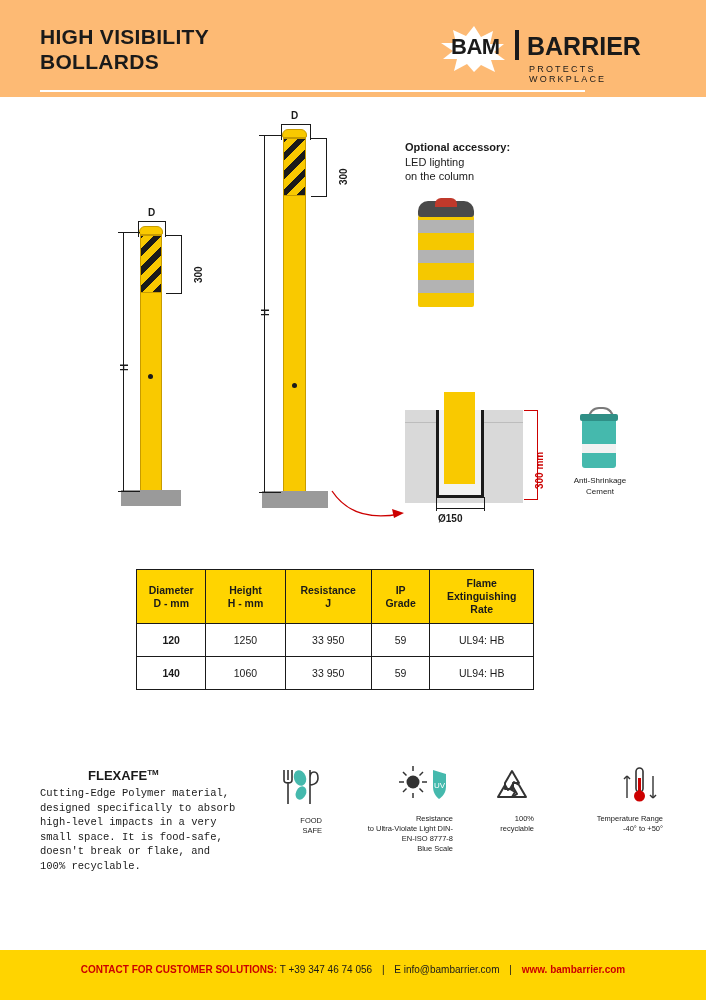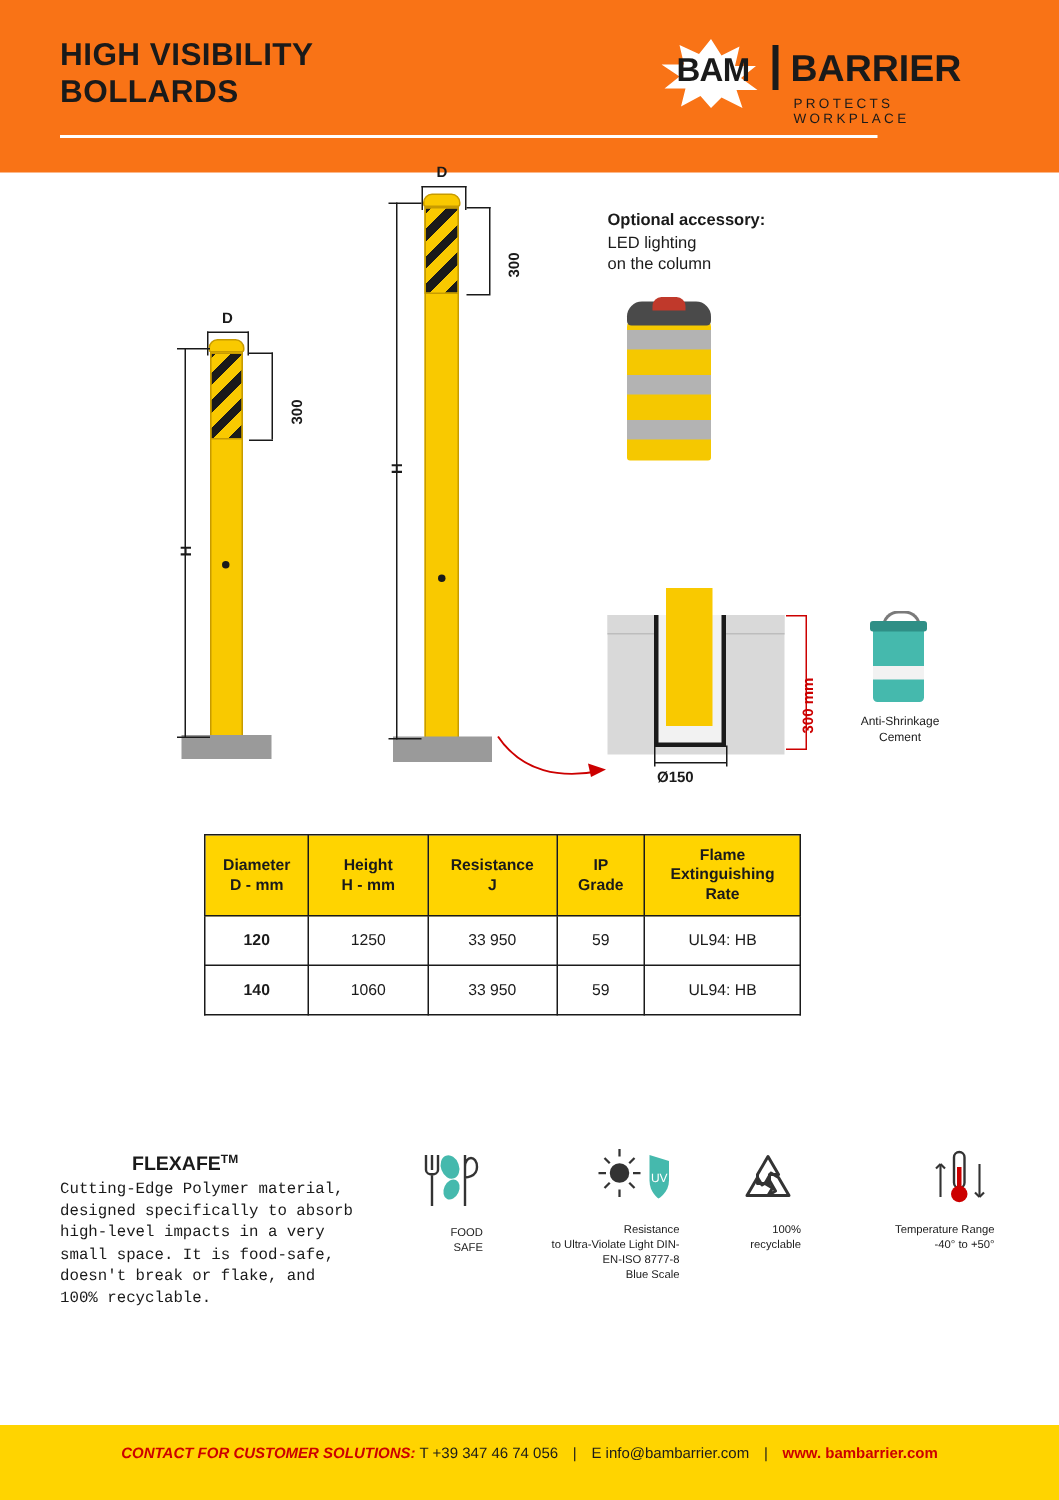--- a/index.html
+++ b/index.html
@@ -19,22 +19,22 @@
     width: 706px;
     height: 1000px;
     background: #ffffff;
   }
 
   
   .header {
     position: absolute;
     left: 0; top: 0;
     width: 706px;
-    height: 115px;
-    background: #f97316;
+    height: 97px;
+    background: #fdba74;
   }
   .header-title {
     position: absolute;
     left: 40px;
     top: 24px;
     font-size: 21px;
     font-weight: bold;
     color: #1a1a1a;
     line-height: 25px;
     letter-spacing: 0.3px;
@@ -431,21 +431,21 @@
     text-align: center;
     font-size: 8px;
     color: #1a1a1a;
     line-height: 11px;
   }
 
   
   .spec-table {
     position: absolute;
     left: 136px;
-    top: 556px;
+    top: 569px;
     width: 398px;
     border-collapse: collapse;
   }
   .spec-table th {
     background: #ffd400;
     border: 1px solid #1a1a1a;
     font-size: 10.5px;
     font-weight: bold;
     color: #1a1a1a;
     padding: 7px 2px;
@@ -512,21 +512,20 @@
     left: 0;
     top: 14px;
     width: 706px;
     text-align: center;
     font-size: 10px;
     color: #1a1a1a;
   }
   .footer-red {
     color: #cc0000;
     font-weight: bold;
-    font-style: italic;
   }
   .footer-sep {
     color: #1a1a1a;
     margin: 0 7px;
   }
   .footer-site {
     font-weight: bold;
     color: #cc0000;
   }
 </style>

